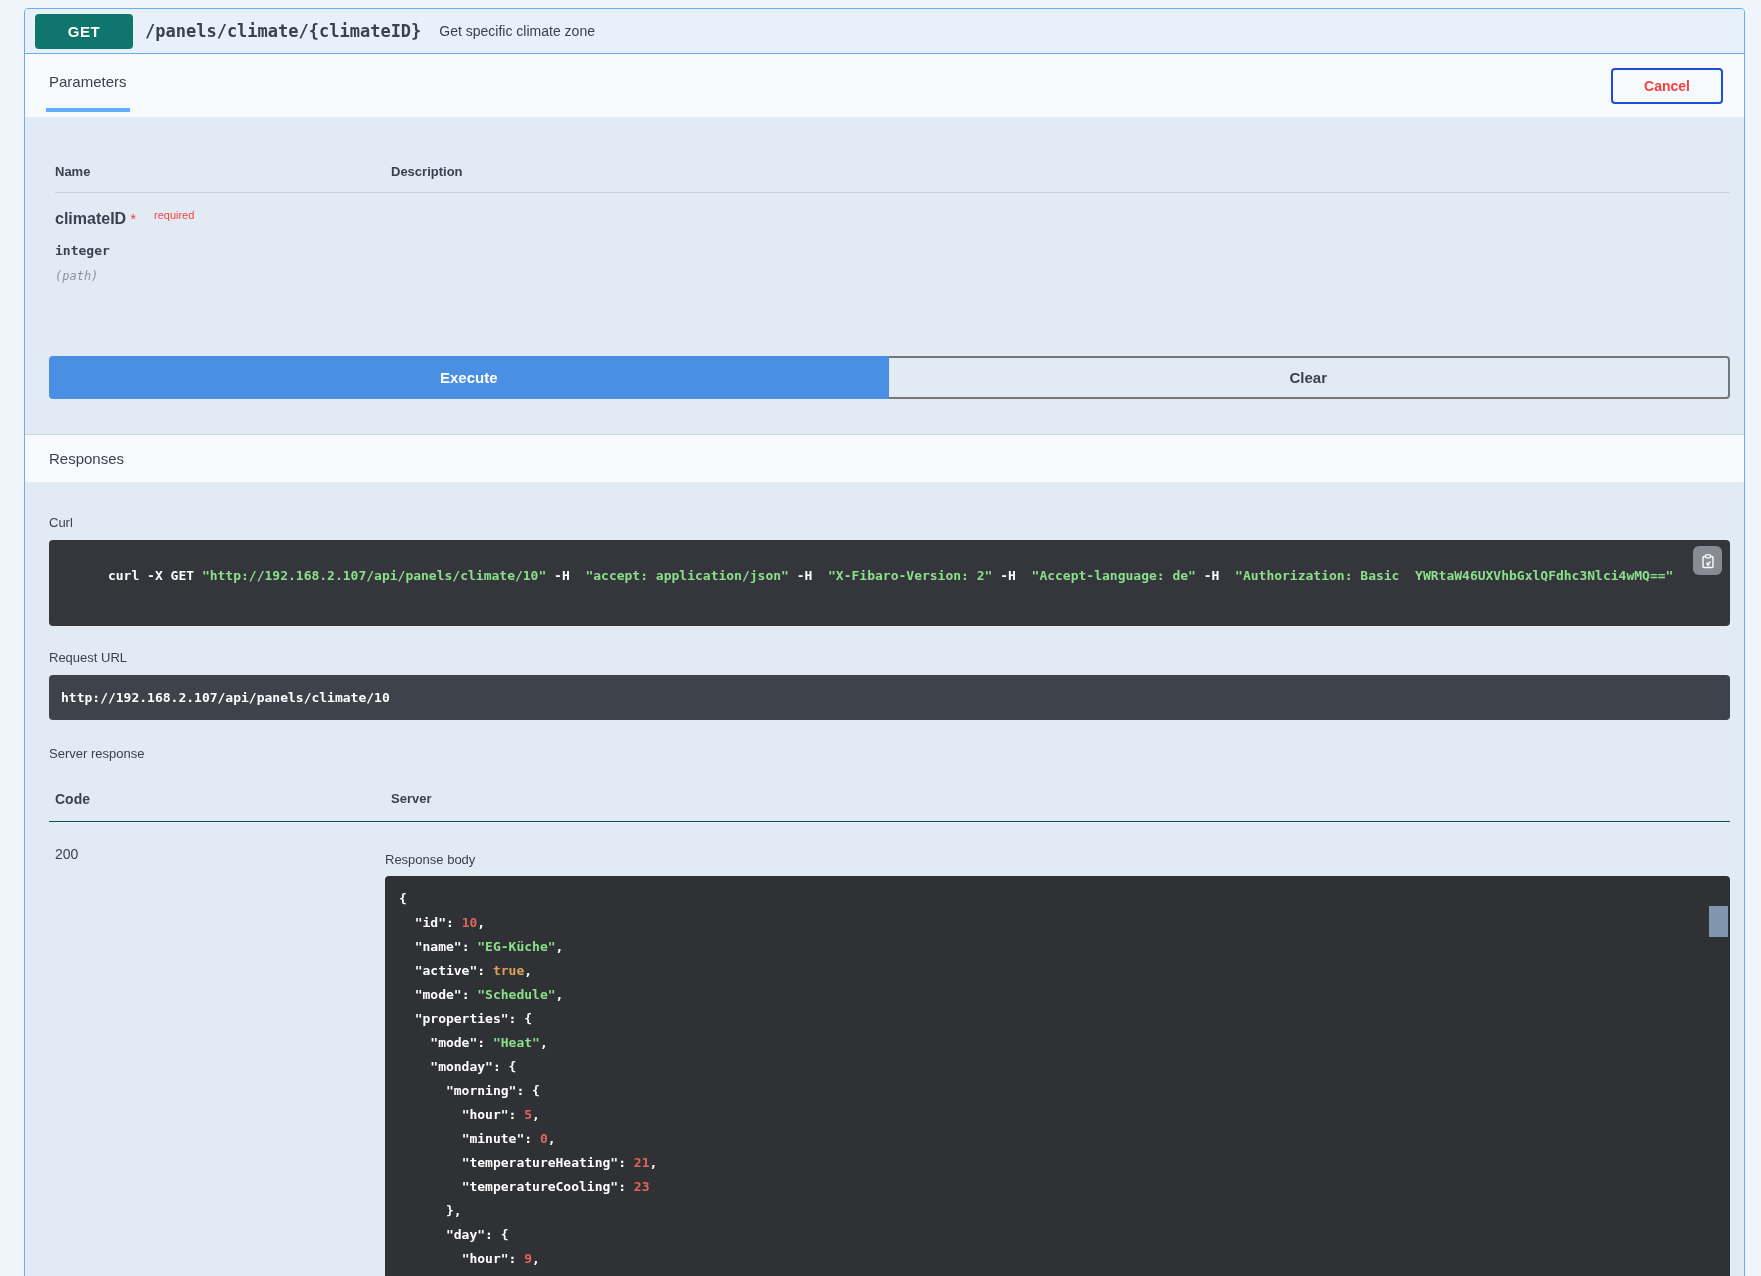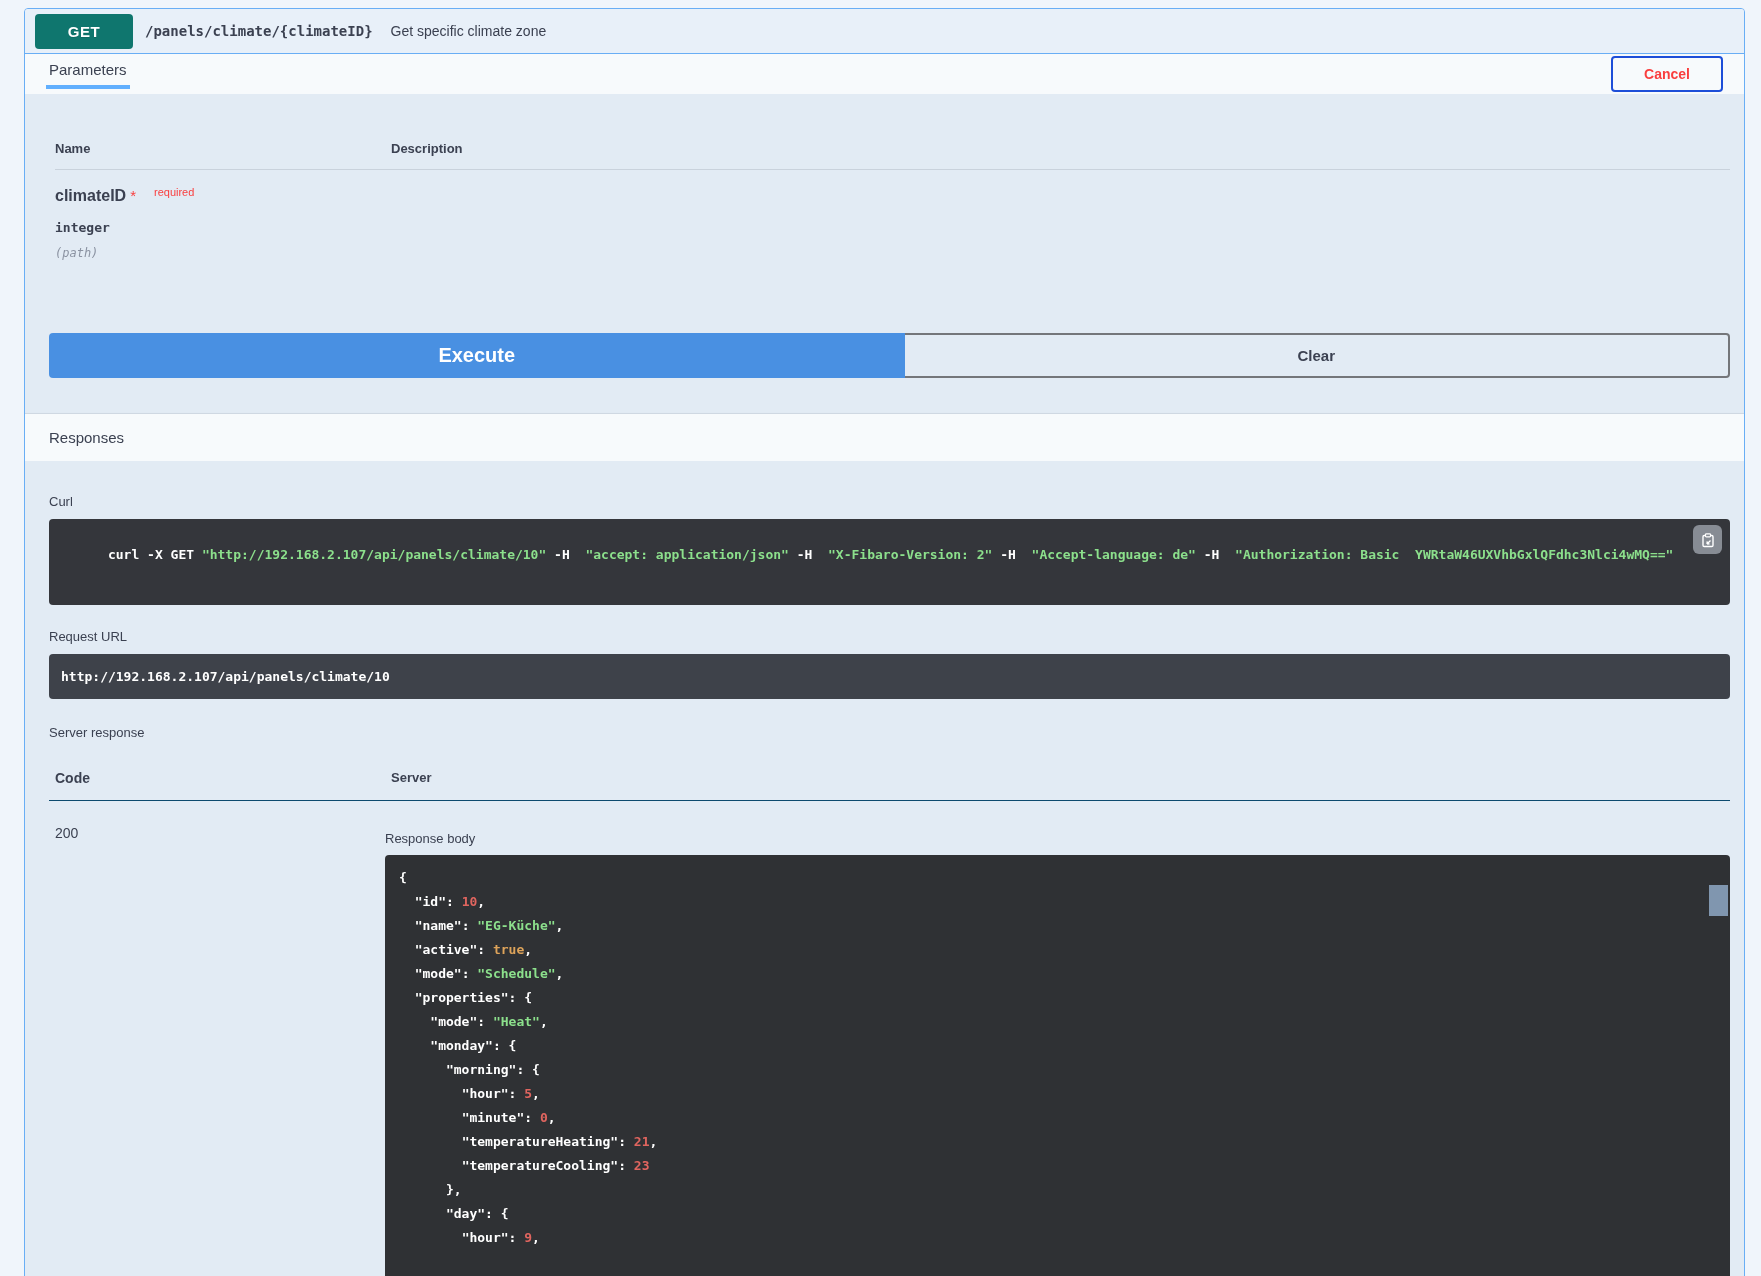--- a/index.html
+++ b/index.html
@@ -35,29 +35,29 @@
     letter-spacing: .5px;
     width: 98px;
     padding: 9px 0;
     text-align: center;
     border-radius: 4px;
     text-shadow: 0 1px 0 rgba(0,0,0,.1);
   }
   .summary-path {
     font-family: "DejaVu Sans Mono", monospace;
     font-weight: bold;
-    font-size: 14px;
+    font-size: 17px;
     margin-left: 12px;
     color: #3b4151;
   }
   .summary-desc { font-size: 14px; margin-left: 18px; color: #3b4151; }
 
   
   .tabbar {
-    height: 40px;
+    height: 63px;
     background: #f7fafc;
     display: flex;
     align-items: stretch;
     justify-content: space-between;
     padding: 0 21px;
   }
   .tab {
     display: flex;
     align-items: center;
     font-size: 15px;
@@ -116,23 +116,23 @@
   }
 
   
   .btn-row { display: flex; margin: 73px 14px 35px 24px; }
   .execute-btn {
     flex: 1;
     background: #4990e2;
     color: #fff;
     border: none;
     font-weight: bold;
-    font-size: 20px;
-    font-family: "Liberation Sans", sans-serif;
-    padding: 11px 16px;
+    font-size: 15px;
+    font-family: "Liberation Sans", sans-serif;
+    padding: 11px 0;
     border-radius: 4px 0 0 4px;
     cursor: pointer;
   }
   .clear-btn {
     flex: 1;
     background: transparent;
     color: #3b4151;
     border: 2px solid #74767a;
     border-left: none;
     font-weight: bold;

